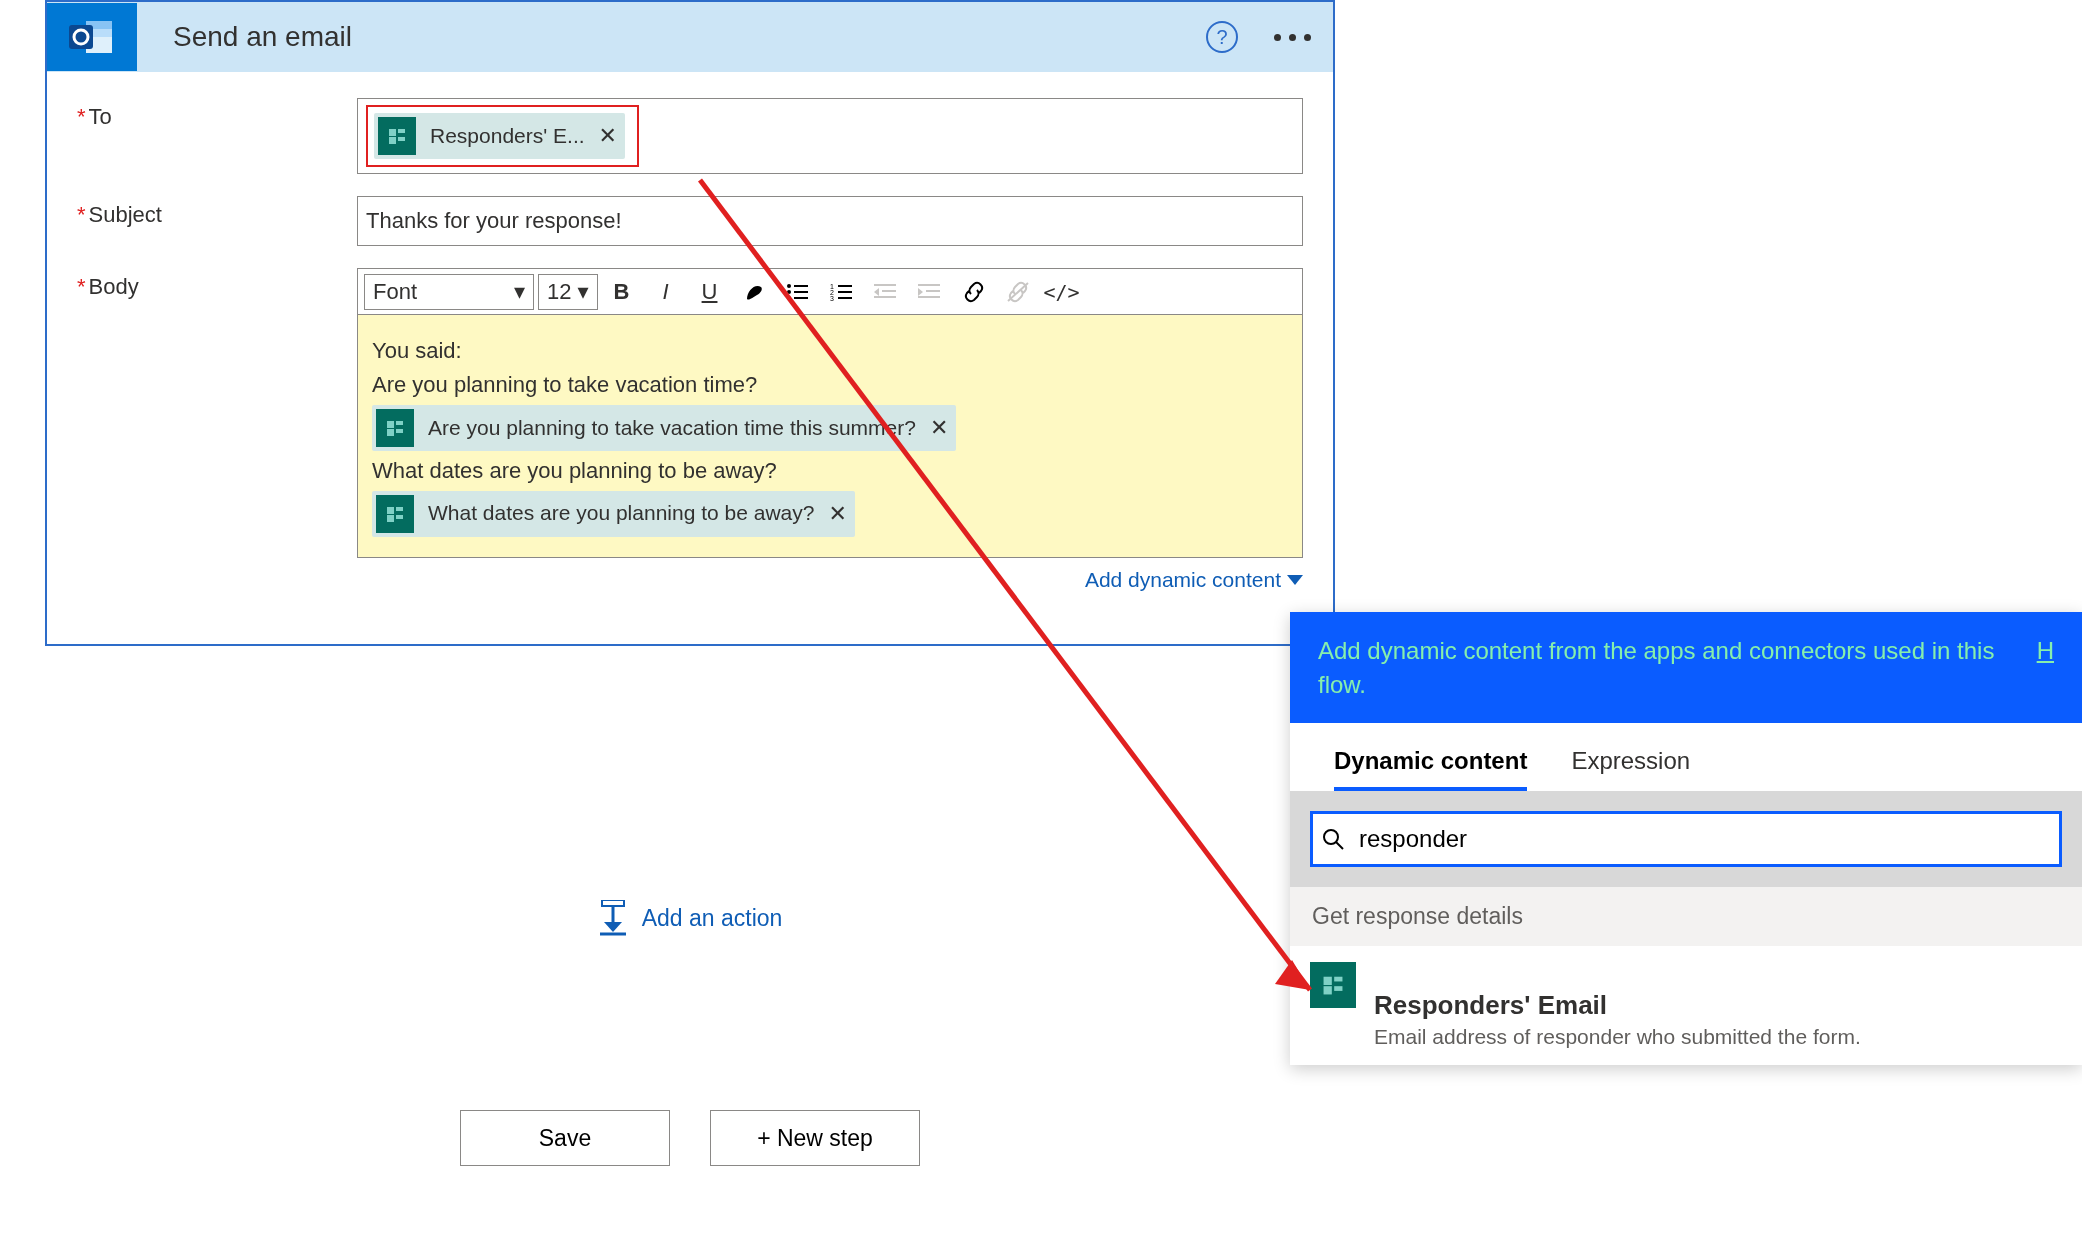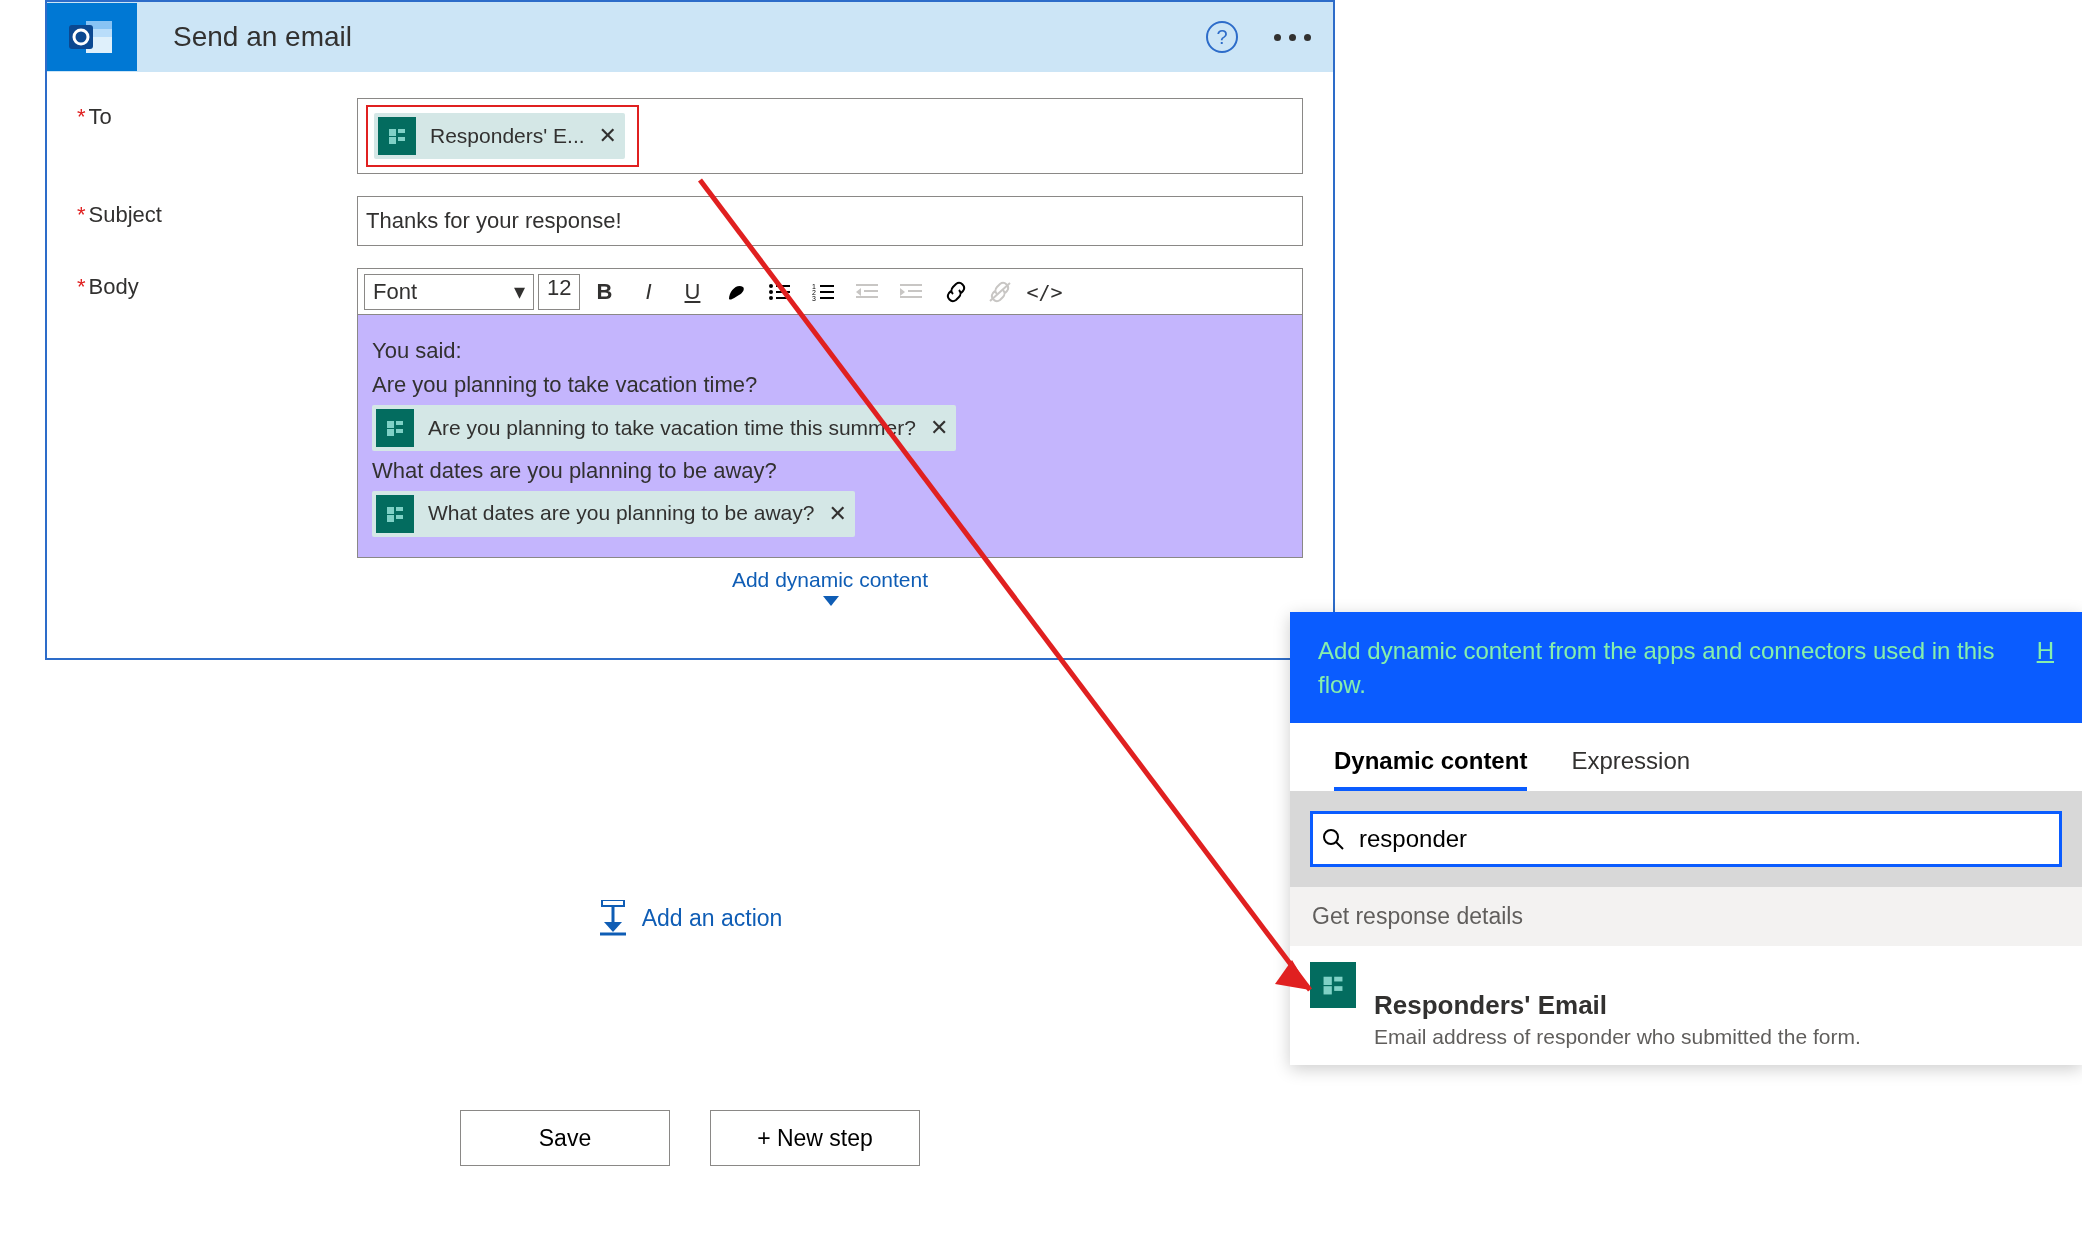--- a/index.html
+++ b/index.html
@@ -120,43 +120,43 @@
     width: 170px; height: 36px;
     border: 1px solid #8a8886;
     padding: 0 8px;
     font-size: 22px;
     display:flex; align-items:center; justify-content:space-between;
   }
   .rte-toolbar .size-sel {
     border: 1px solid #8a8886;
     height:36px; padding: 0 8px;
     font-size: 22px;
-    display:flex; align-items:center; gap:6px;flex-direction:column;
+    display:flex; align-items:center; gap:6px;
   }
   .rte-toolbar .tbtn {
     width: 40px; height: 36px;
     display:flex; align-items:center; justify-content:center;
     font-size: 22px;
     color:#323130;
   }
   .rte-toolbar .tbtn.disabled { color:#c8c6c4; }
   .rte-content {
     border: 1px solid #8a8886;
     padding: 18px 14px;
     font-size: 22px;
     line-height: 1.45;
-    background:#c4b5fd;
+    background:#fef9c3;
   }
   .rte-content .txt { margin: 2px 0; }
   .add-dyn-link {
     text-align: right;
     margin-top: 10px;
     font-size: 21px;
     color: #0f5db5;
-    display:flex; justify-content:flex-end; align-items:center; gap:4px;flex-direction:column;
+    display:flex; justify-content:flex-end; align-items:center; gap:4px;
   }
   .add-dyn-link .arrow {
     width: 0; height: 0;
     border-left: 8px solid transparent;
     border-right: 8px solid transparent;
     border-top: 10px solid #0f5db5;
     margin-left: 2px;
   }
   .adv-options {
     color: #0f5db5;

